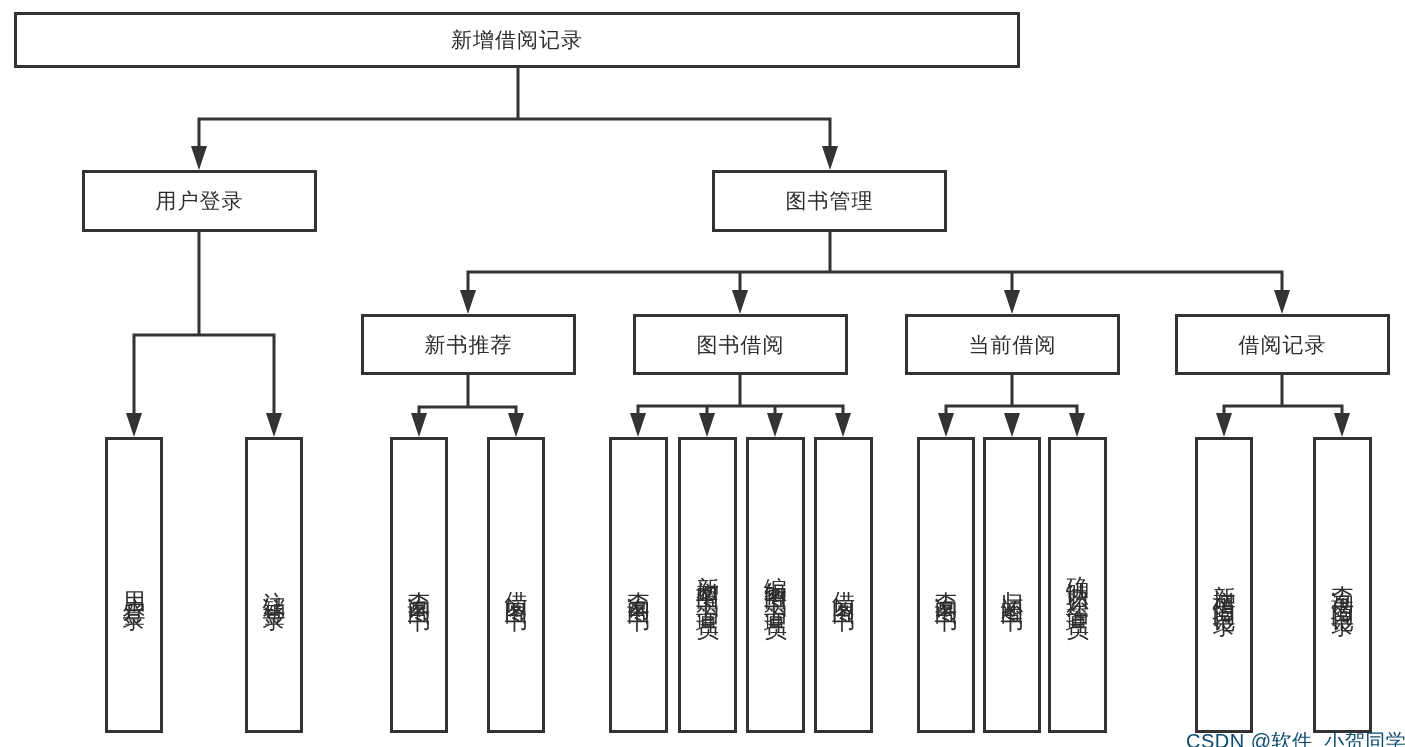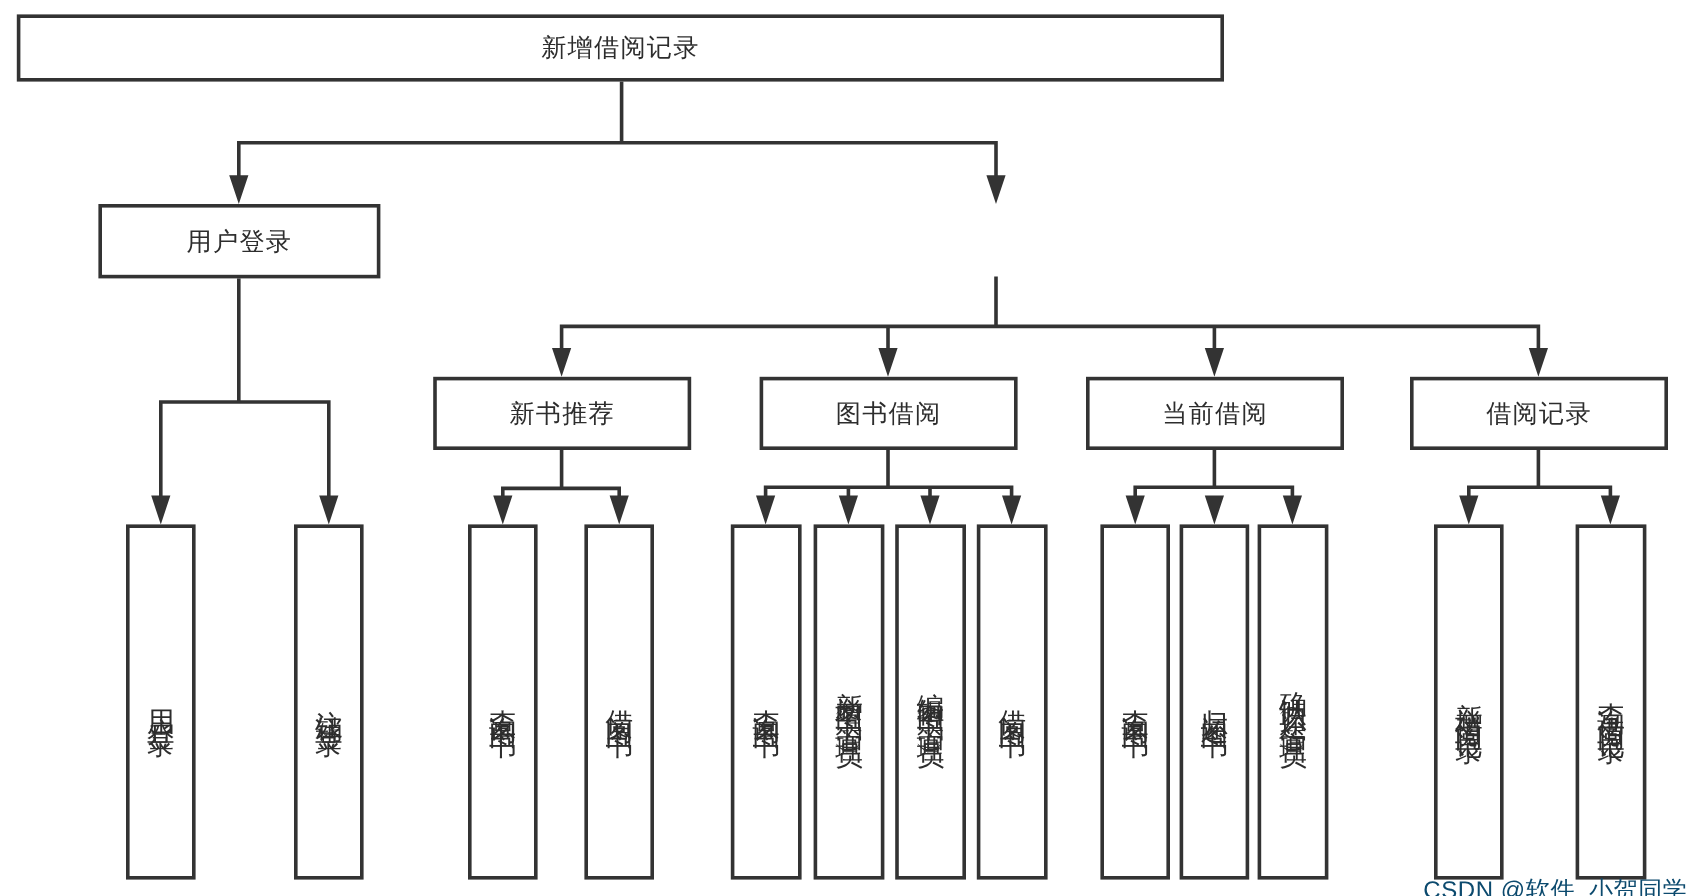--- a/index.html
+++ b/index.html
@@ -80,20 +80,23 @@
              M1334 413 L1350 413 L1342 437 Z"></path>
   </svg>
 
   <div class="box h" style="left:14px; top:12px; width:1006px; height:56px;">
     <span>新增借阅记录</span>
   </div>
 
   <div class="box h" style="left:82px; top:170px; width:235px; height:62px;">
     <span>用户登录</span>
   </div>
+  <div class="box h" style="left:712px; top:170px; width:235px; height:62px;">
+    <span>图书管理</span>
+  </div>
 
   <div class="box h" style="left:633px; top:314px; width:215px; height:61px;">
     <span>图书借阅</span>
   </div>
   <div class="box h" style="left:361px; top:314px; width:215px; height:61px;">
     <span>新书推荐</span>
   </div>
   <div class="box h" style="left:905px; top:314px; width:215px; height:61px;">
     <span>当前借阅</span>
   </div>

